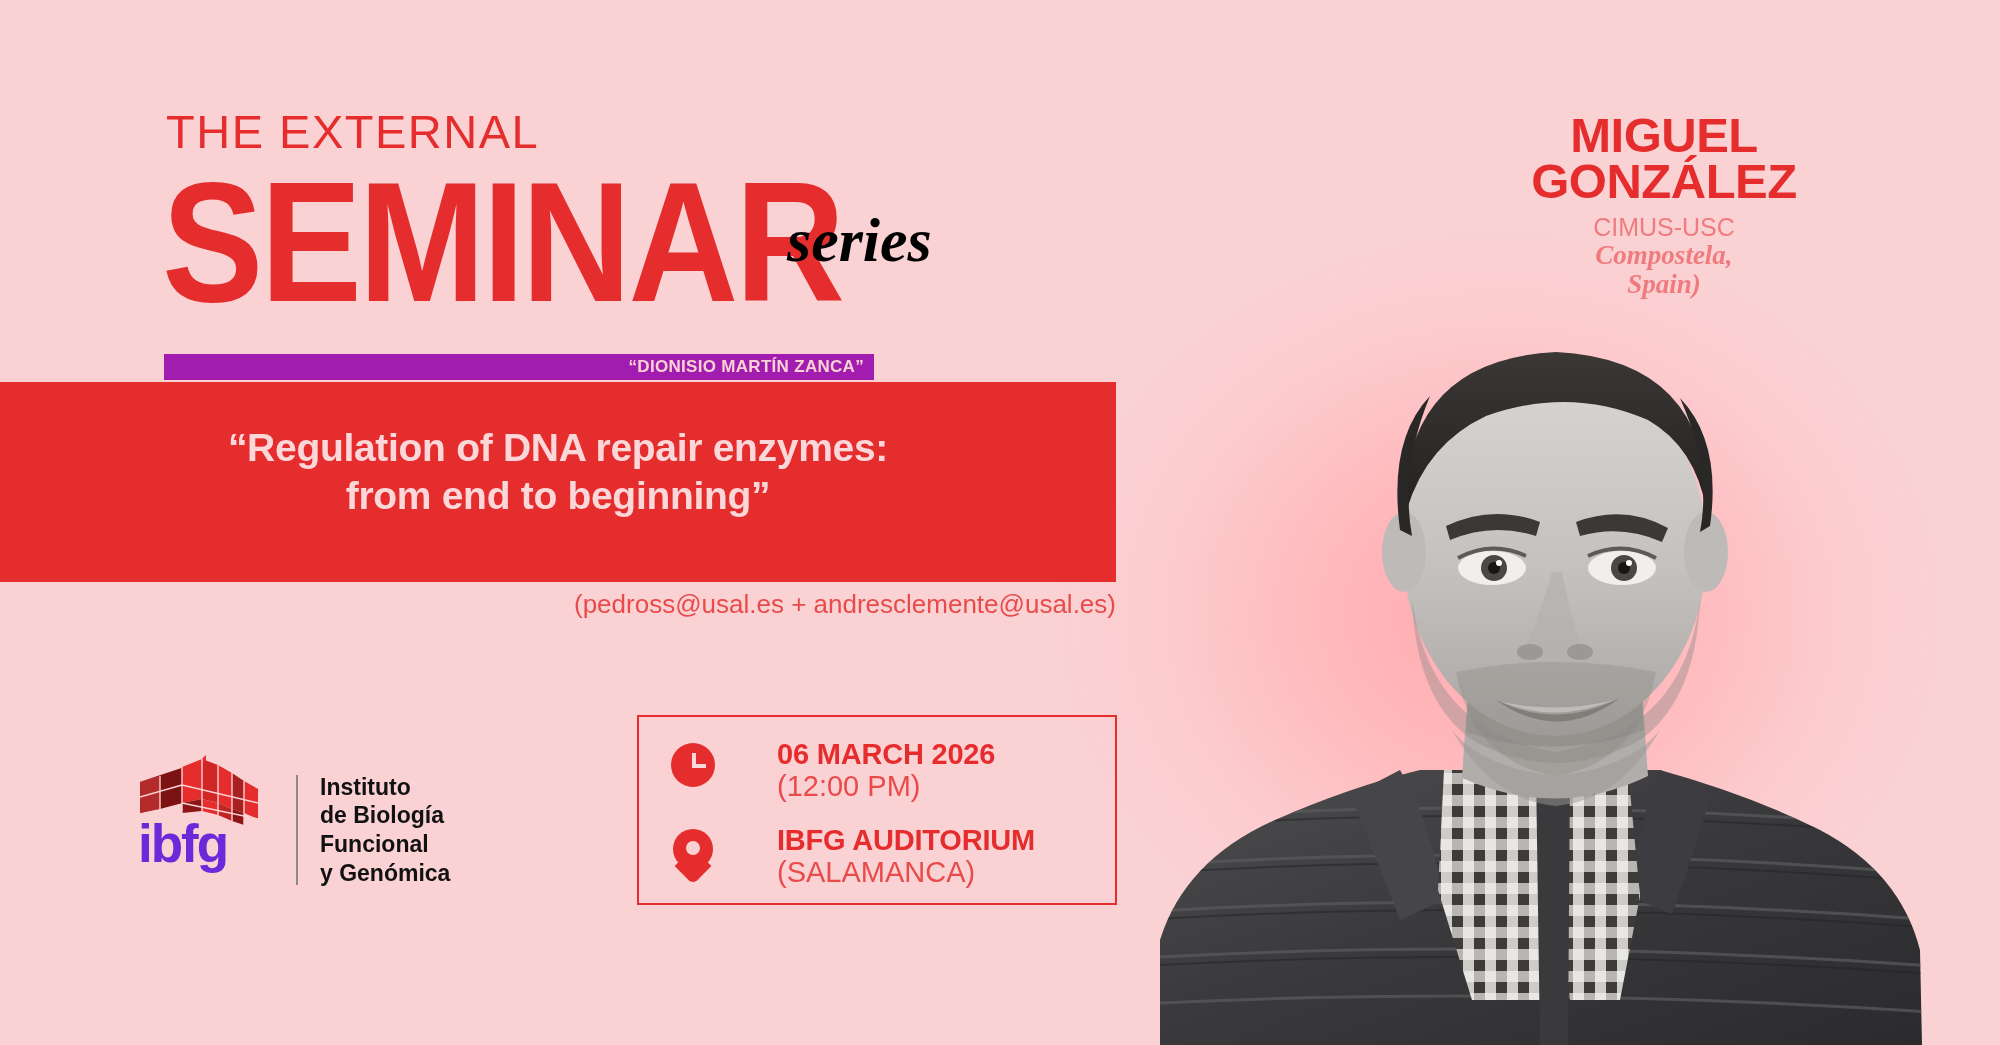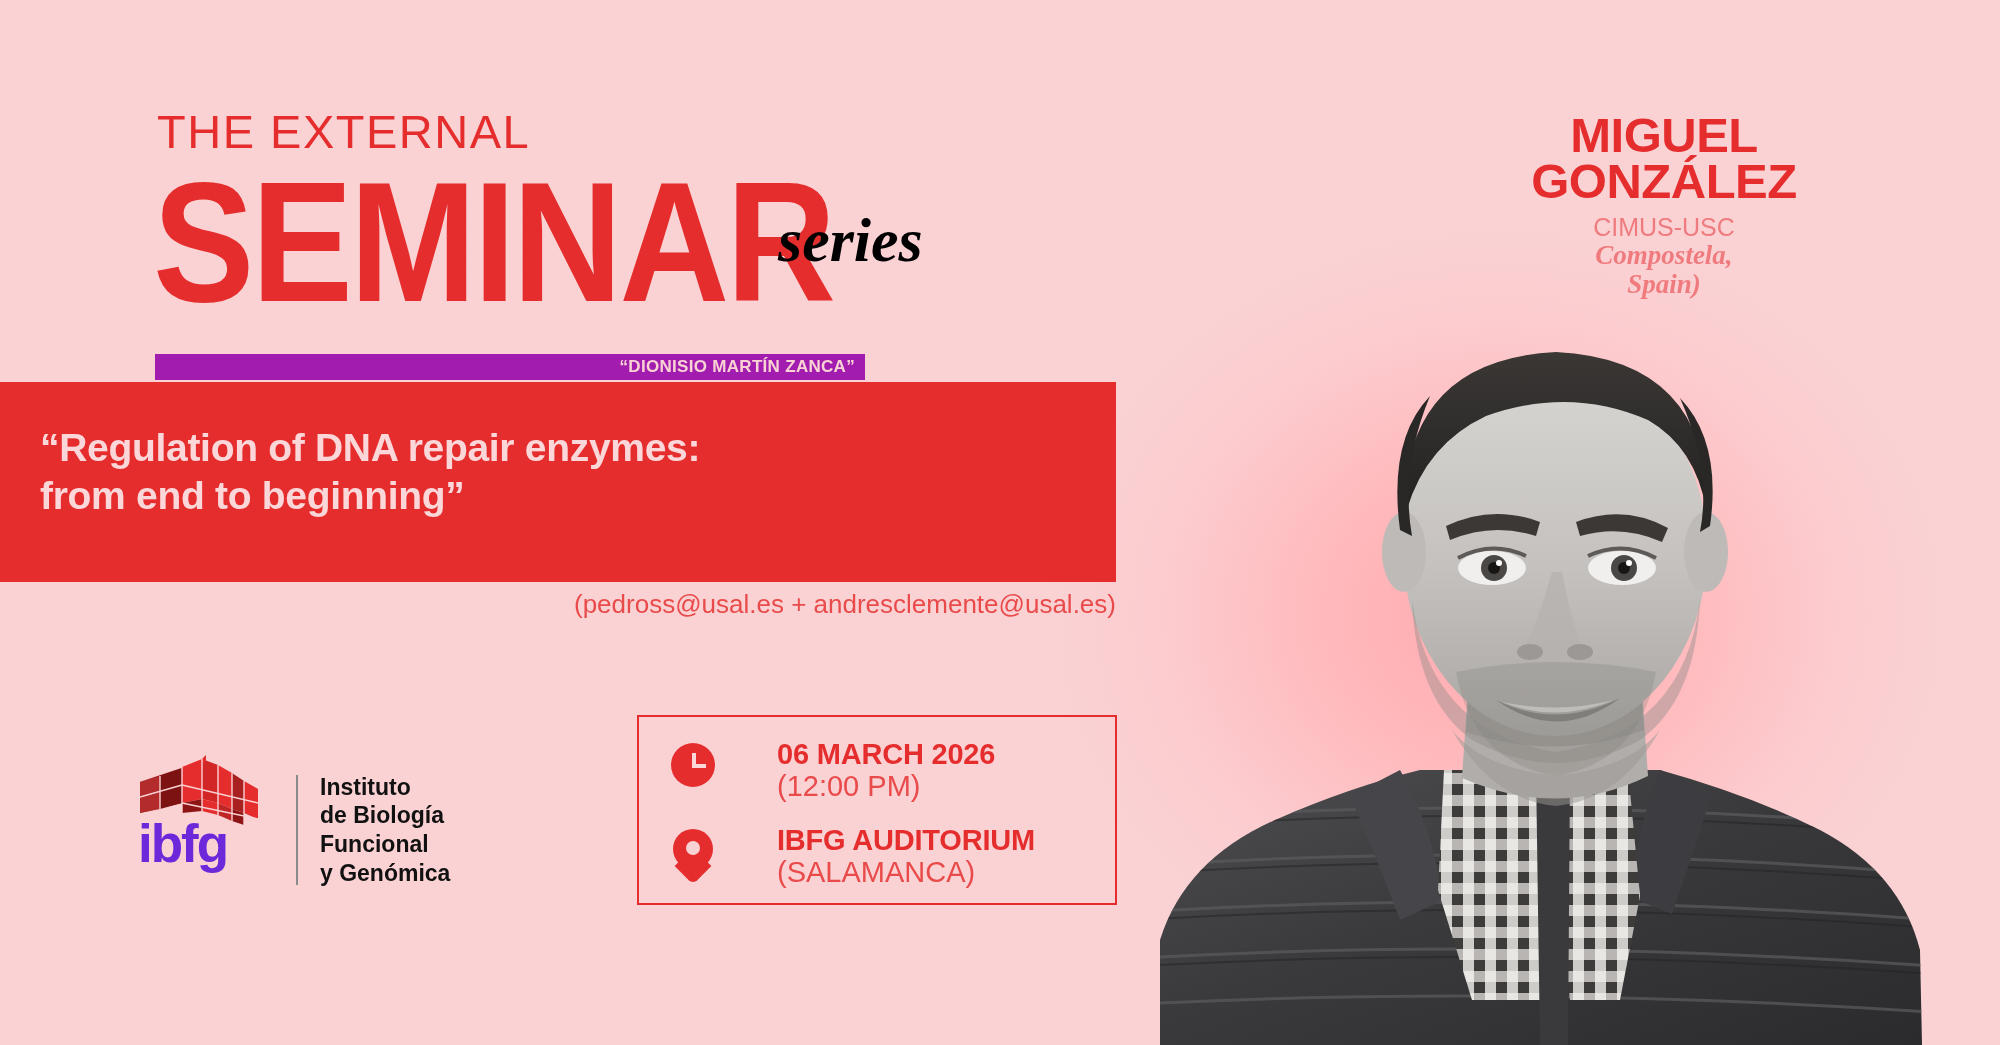--- a/index.html
+++ b/index.html
@@ -13,21 +13,21 @@
   .poster{position:absolute;inset:0;overflow:hidden;}
 
   
   .glow{
     position:absolute;left:1020px;top:120px;width:1000px;height:950px;
     background:radial-gradient(ellipse 55% 50% at 48% 52%, #ffaaae 0%, #ffb8bb 30%, #fccccf 62%, #fad2d4 82%);
     pointer-events:none;
   }
 
   
-  .headline{position:absolute;left:153px;top:108px;width:720px;}
+  .headline{position:absolute;left:162px;top:108px;width:720px;}
   .kicker{
     color:#e62d2d;font-size:47px;letter-spacing:1.5px;font-weight:400;
     line-height:1;margin:0 0 2px 4px;
   }
   .seminar-row{position:relative;height:130px;}
   .seminar{
     color:#e62d2d;font-size:152px;font-weight:700;line-height:1;
     letter-spacing:-3px;margin:0;
     transform:scaleY(1.12);transform-origin:left top;
   }
@@ -56,21 +56,21 @@
   .sp-place{
     color:#ef7b7e;font-family:"Liberation Serif", serif;
     font-style:italic;font-weight:700;font-size:27px;line-height:1.04;margin-top:1px;
   }
 
   
   .banner{
     position:absolute;left:0;top:382px;width:1116px;height:200px;background:#e62d2d;
   }
   .banner-title{
-    position:absolute;left:0;right:0;top:42px;
+    position:absolute;left:0;right:0;top:42px;text-align:center;
     color:#fbd7d9;font-size:39px;font-weight:700;line-height:1.22;
     letter-spacing:-.3px;padding:0 40px;
   }
 
   
   .host{
     position:absolute;left:0;top:586px;width:1116px;text-align:right;padding-right:1px;
   }
   .host-line{color:#e62d2d;font-size:26px;font-weight:700;line-height:1.18;}
   .host-mail{color:#e94a4a;font-size:26px;font-weight:400;line-height:1.2;margin-top:3px;}

